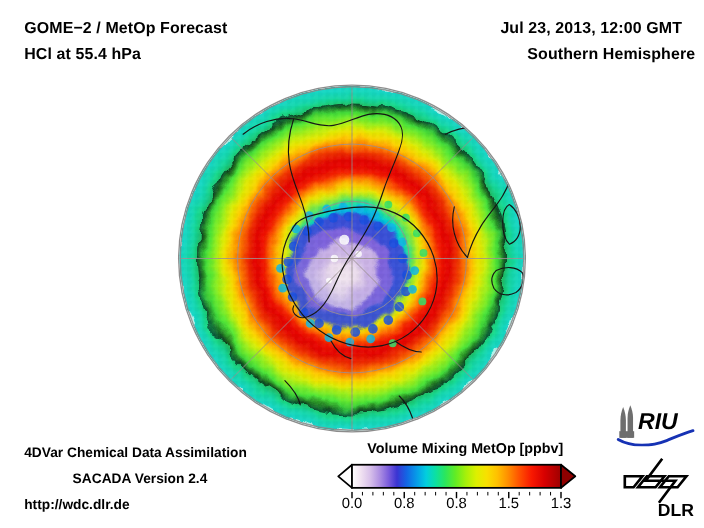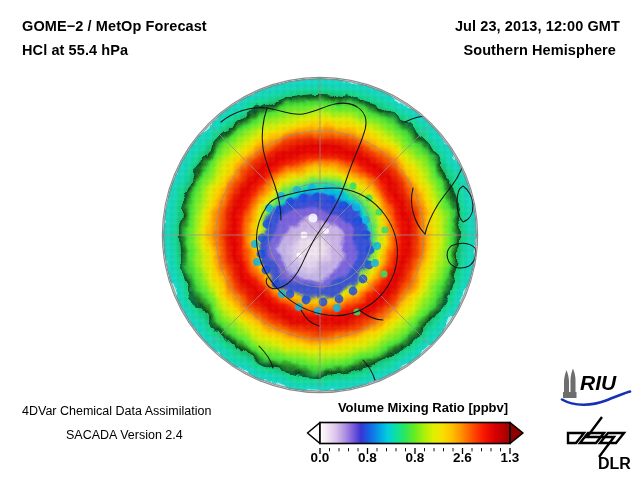--- a/index.html
+++ b/index.html
@@ -6,35 +6,35 @@
   body{
     width:640px;height:480px;background:#ffffff;overflow:hidden;
     font-family:"Liberation Sans",sans-serif;color:#000;position:relative;
   }
   #stage{position:absolute;left:0;top:0;width:640px;height:480px;}
 
   .hdr{position:absolute;font-weight:bold;font-size:14.5px;letter-spacing:.1px;white-space:nowrap;}
   #title-line1{left:22px;top:18px;}
   #title-line2{left:22px;top:42px;}
   #date-line{right:20px;top:18px;text-align:center;}
-  #hemi-line{right:24px;top:42px;text-align:right;}
+  #hemi-line{right:8px;top:42px;text-align:right;}
 
   #globe-wrap{position:absolute;left:163px;top:78px;width:314px;height:314px;}
   #globe{position:absolute;inset:0;border-radius:50%;overflow:hidden;
          box-shadow:0 0 0 1.2px #8c8c8c;}
   #globe svg{display:block;width:314px;height:314px;}
 
   #cb-title{position:absolute;left:316px;top:400px;width:214px;text-align:center;
             font-weight:bold;font-size:13px;white-space:nowrap;}
   #cbar-area{position:absolute;left:306px;top:420px;width:232px;height:26px;}
   #cb-ticks{position:absolute;left:306px;top:444px;width:232px;height:10px;}
   #cb-labels{position:absolute;left:286px;top:450px;width:272px;height:20px;}
-  .cb-lab{position:absolute;font-weight:bold;font-size:13.5px;transform:translateX(-50%);}
-
-  .foot{position:absolute;left:22px;font-weight:normal;font-size:12.5px;white-space:nowrap;}
+  .cb-lab{position:absolute;font-weight:normal;font-size:13.5px;transform:translateX(-50%);}
+
+  .foot{position:absolute;left:22px;font-weight:bold;font-size:12.5px;white-space:nowrap;}
   #foot1{top:404px;}
   #foot2{top:428px;margin-left:44px;}
   #foot3{top:452px;}
 
   #riu-logo{position:absolute;left:556px;top:368px;width:78px;height:38px;}
   #dlr-logo{position:absolute;left:562px;top:415px;width:72px;height:58px;}
 </style>
 </head>
 <body>
 
@@ -227,21 +227,21 @@
             <path d="M200,282 C206,288 210,296 212,302"></path>
           </g>
 
           <rect width="314" height="314" fill="url(#cells)" opacity="0.5"></rect>
           <circle cx="157" cy="157" r="157" fill="none" stroke="#7a7a7a" stroke-width="2" opacity="0.55"></circle>
         </g>
       </svg>
     </div>
   </div>
 
-  <div id="cb-title">Volume Mixing Ratio [ppbv]</div>
+  <div id="cb-title">Volume Mixing MetOp [ppbv]</div>
 
   <div id="cbar-area">
     <svg viewBox="0 0 232 26" width="232" height="26" xmlns="http://www.w3.org/2000/svg">
       <defs>
         <linearGradient id="cbgrad" x1="0" y1="0" x2="1" y2="0">
           <stop offset="0.000" stop-color="#ffffff"></stop>
           <stop offset="0.040" stop-color="#f2e4f2"></stop>
           <stop offset="0.085" stop-color="#d9c2ea"></stop>
           <stop offset="0.130" stop-color="#b092e2"></stop>
           <stop offset="0.175" stop-color="#7a5cdc"></stop>
@@ -299,26 +299,27 @@
         <line x1="185" y1="0" x2="185" y2="3.4"></line>
           <line x1="194.5" y1="0" x2="194.5" y2="3.4"></line>
       </g>
     </svg>
   </div>
 
   <div id="cb-labels">
     <span class="cb-lab" style="left:34px">0.0</span>
     <span class="cb-lab" style="left:81.5px">0.8</span>
     <span class="cb-lab" style="left:129px">0.8</span>
-    <span class="cb-lab" style="left:176.5px">2.6</span>
+    <span class="cb-lab" style="left:176.5px">1.5</span>
     <span class="cb-lab" style="left:224px">1.3</span>
   </div>
 
   <div class="foot" id="foot1">4DVar Chemical Data Assimilation</div>
   <div class="foot" id="foot2">SACADA Version 2.4</div>
+  <div class="foot" id="foot3">http://wdc.dlr.de</div>
 
   <div id="riu-logo">
     <svg viewBox="0 0 78 38" width="78" height="38" xmlns="http://www.w3.org/2000/svg">
       <g fill="#6e6e6e">
         <path d="M8,30 L8,14 C8,10 9,6 10.5,2 C12,6 13,10 13,14 L13,30 Z"></path>
         <path d="M14.5,30 L14.5,12 C14.5,8 15.6,4 17,0.5 C18.4,4 19.5,8 19.5,12 L19.5,30 Z"></path>
         <rect x="7" y="24" width="13.5" height="6"></rect>
       </g>
       <text x="24" y="22" font-family="'Liberation Sans',sans-serif" font-size="21" font-weight="bold" font-style="italic" fill="#000">RIU</text>
       <path d="M6,31.5 C18,38.5 36,38 50,32.5 C58,29.3 66,25.8 74,23.5" fill="none" stroke="#1632b4" stroke-width="2.6" stroke-linecap="round"></path>

